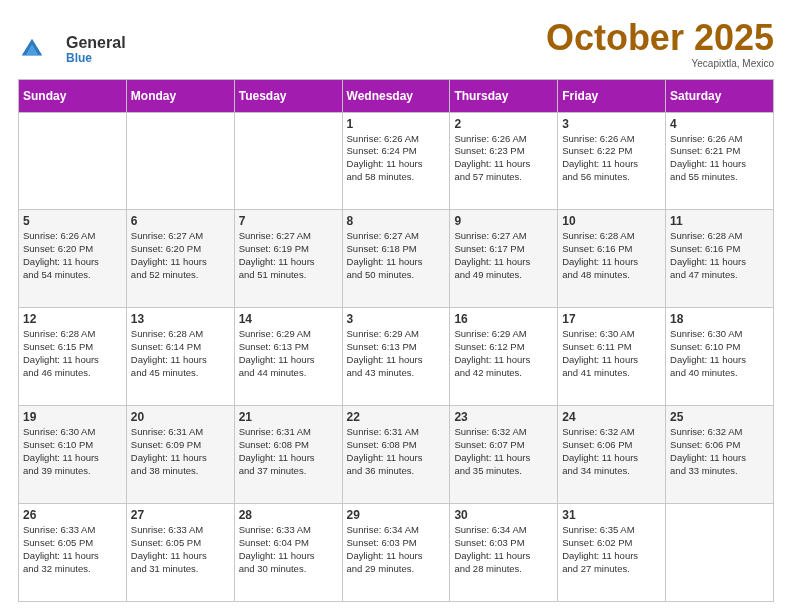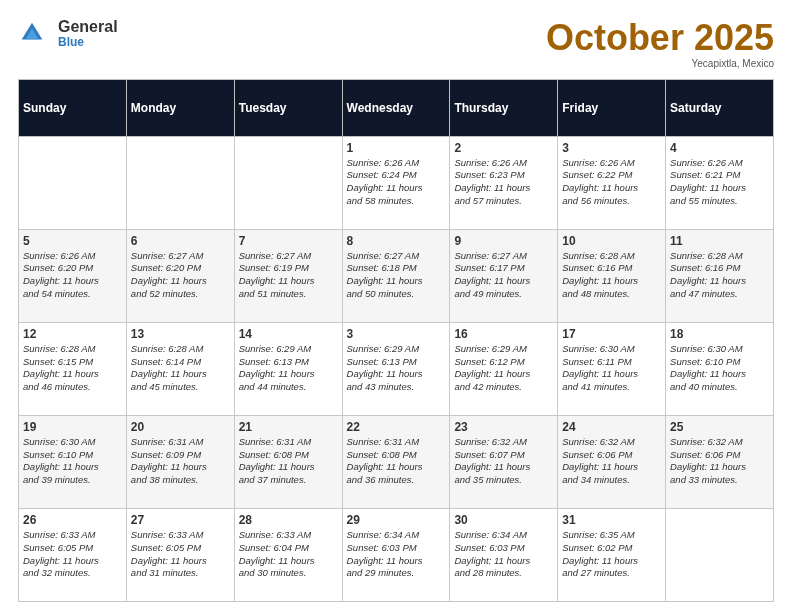--- a/index.html
+++ b/index.html
@@ -19,21 +19,22 @@
     }
     .header {
       display: flex;
       justify-content: space-between;
       align-items: flex-start;
       margin-bottom: 10px;
     }
     .logo {
       display: flex;
       align-items: center;
-      gap: 12px;
+      gap: 20px;
+      margin-top: 16px;
     }
     .logo-text {
       display: flex;
       flex-direction: column;
       line-height: 1.1;
     }
     .logo-general {
       font-size: 16px;
       font-weight: bold;
       color: #333;
@@ -60,25 +61,25 @@
       font-size: 10px;
       color: #555;
     }
     .calendar {
       flex: 1;
       border-collapse: collapse;
       width: 100%;
       table-layout: fixed;
     }
     .calendar thead tr th {
-      background-color: #0f172a;
+      background-color: #a21caf;
       color: #fff;
       font-size: 12px;
       font-weight: bold;
-      padding: 21px 4px;
+      padding: 9px 4px;
       border: 1px solid #c0c0c0;
       text-align: left;
     }
     .calendar tbody tr td {
       border: 1px solid #c8c8c8;
       vertical-align: top;
       padding: 4px 4px;
       font-size: 10px;
       color: #333;
       height: 88px;
@@ -90,21 +91,20 @@
     .day-number {
       font-size: 12px;
       font-weight: bold;
       margin-bottom: 2px;
       color: #333;
     }
     .day-info {
       font-size: 9.5px;
       color: #333;
       line-height: 1.35;
-      font-style: italic;
     }
     .empty {
       background: #fff !important;
     }
   </style>
 </head>
 <body>
 
 <div class="page">
   <div class="header">

